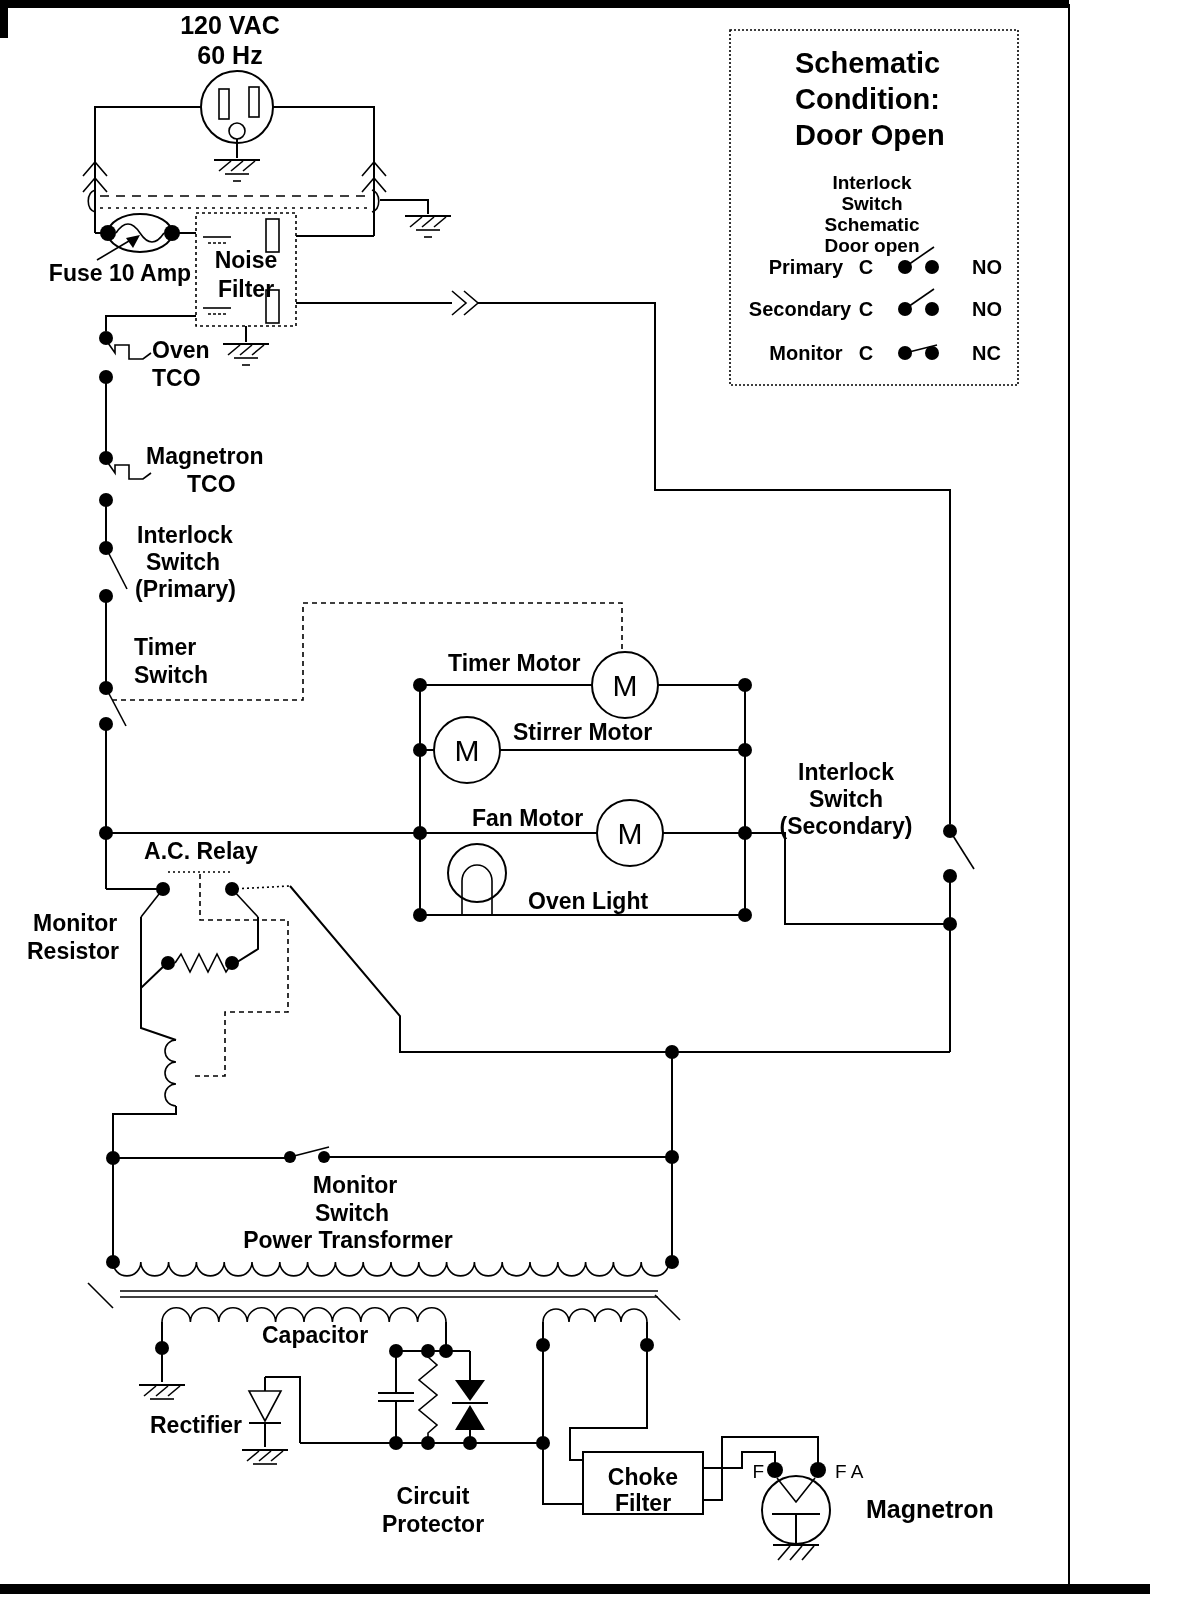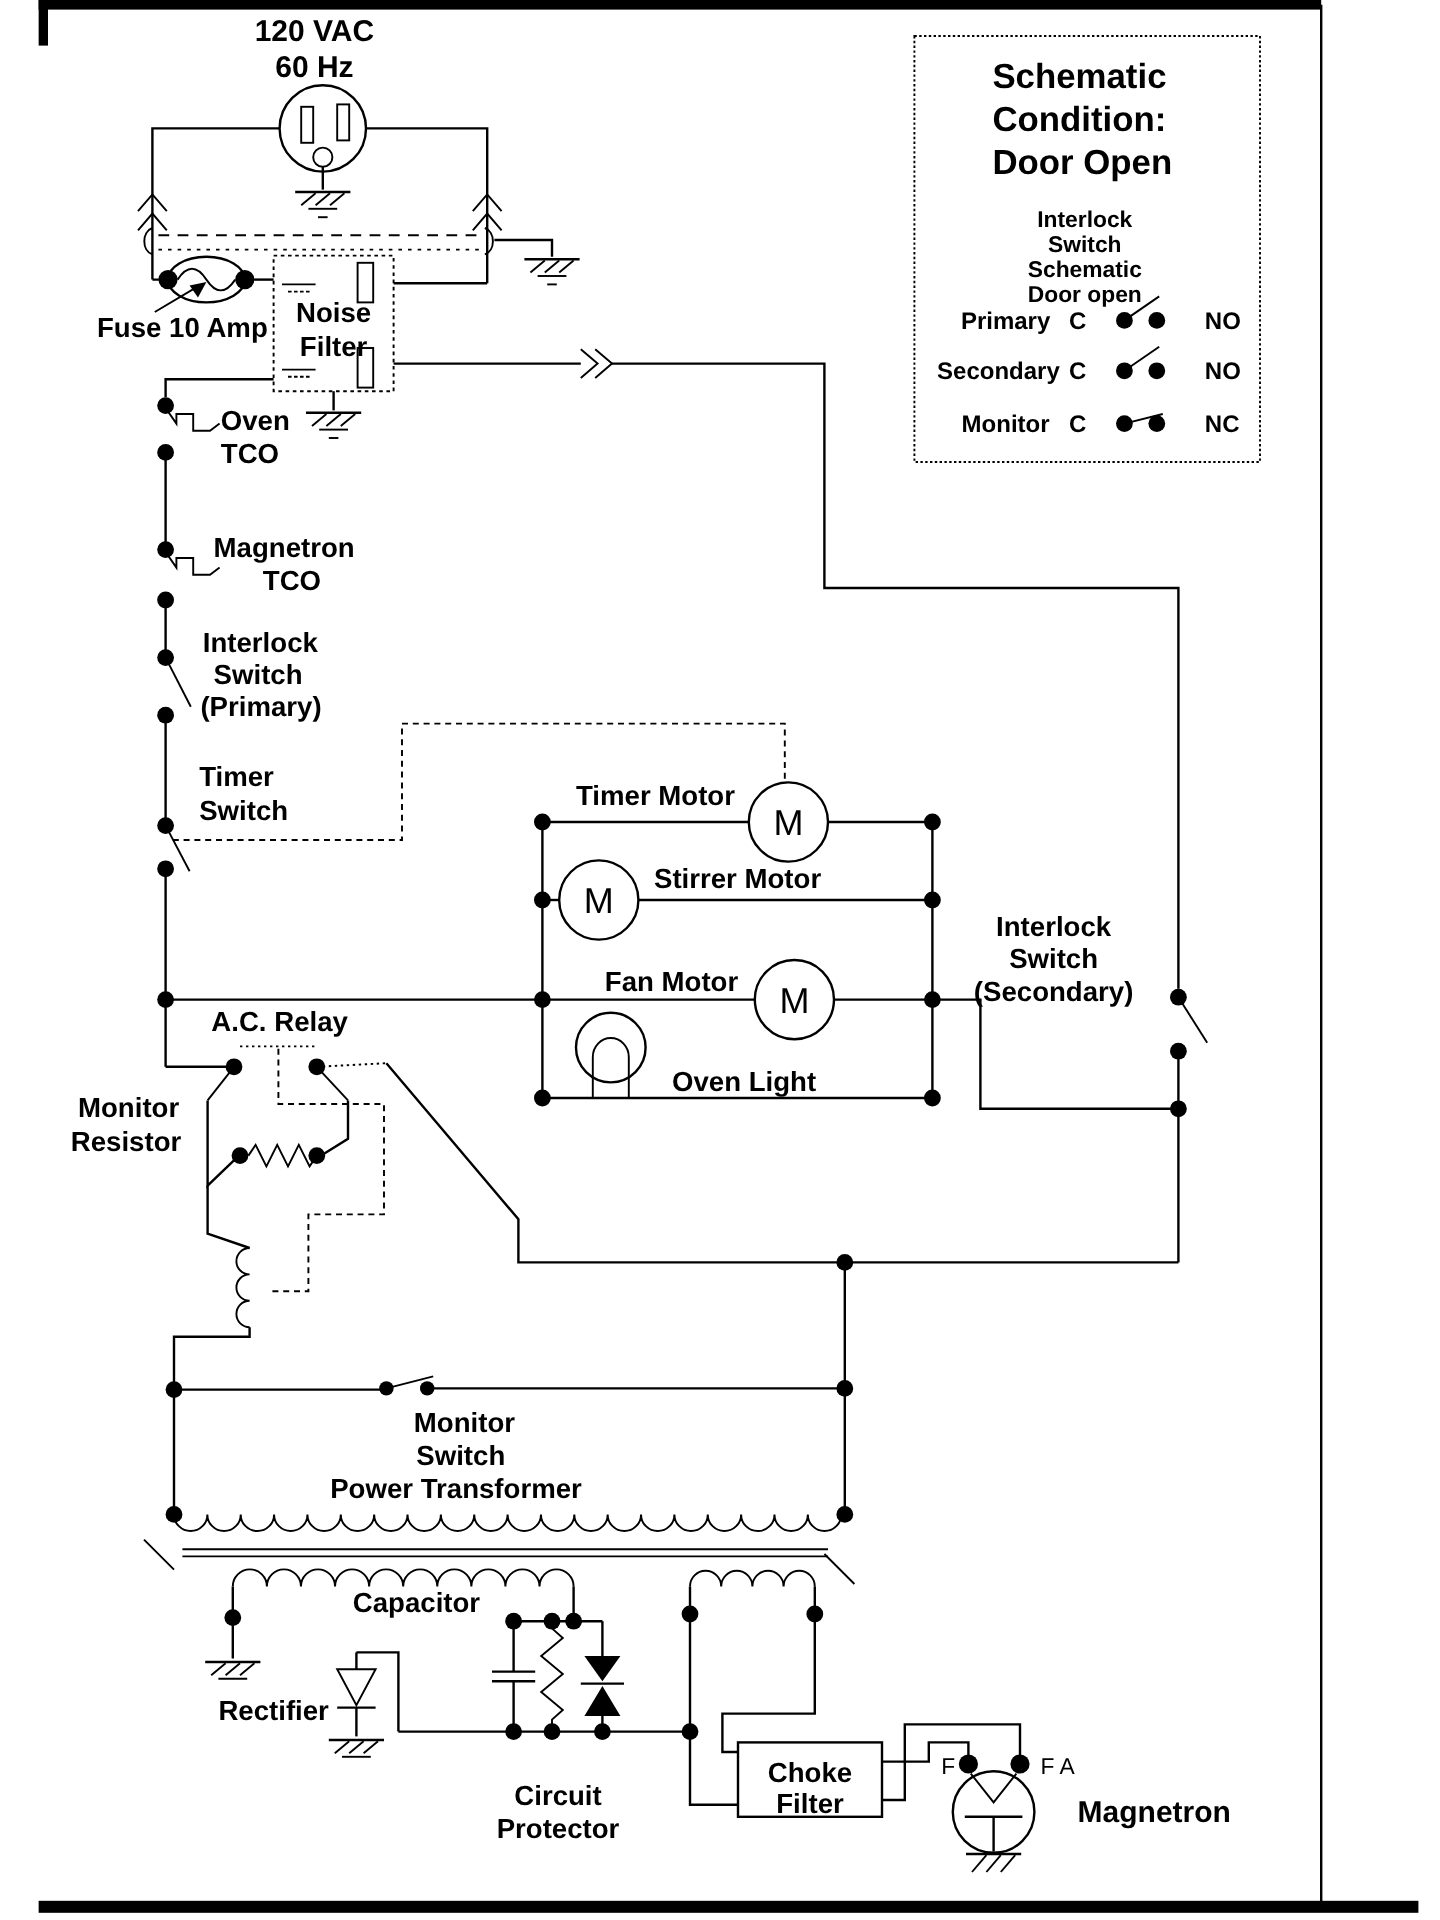--- a/index.html
+++ b/index.html
@@ -1,16 +1,16 @@
 <!DOCTYPE html>
 <html><head>
 <meta charset="utf-8">
 <style>
   html,body{margin:0;padding:0;background:#fff;}
-  .page{width:960px;height:1600px;position:relative;background:#fff;padding-left:32px;}
+  .page{width:960px;height:1600px;position:relative;background:#fff;}
   svg{display:block;}
   .wire{stroke:#000;stroke-width:2;fill:none;}
   .thin{stroke:#000;stroke-width:1.6;fill:none;}
   .dash{stroke:#000;stroke-width:1.6;fill:none;stroke-dasharray:5 4;}
   .dot2{stroke:#000;stroke-width:1.6;fill:none;stroke-dasharray:2 3;}
   .jdot{fill:#000;stroke:none;}
   .blk{fill:#000;stroke:none;}
   .lbl{fill:#000;stroke:none;font-family:"Liberation Sans",sans-serif;font-weight:bold;}
   .s19{font-size:19px;} .s20{font-size:20px;} .s23{font-size:23px;}
   .s25{font-size:25px;} .s29{font-size:29px;}

